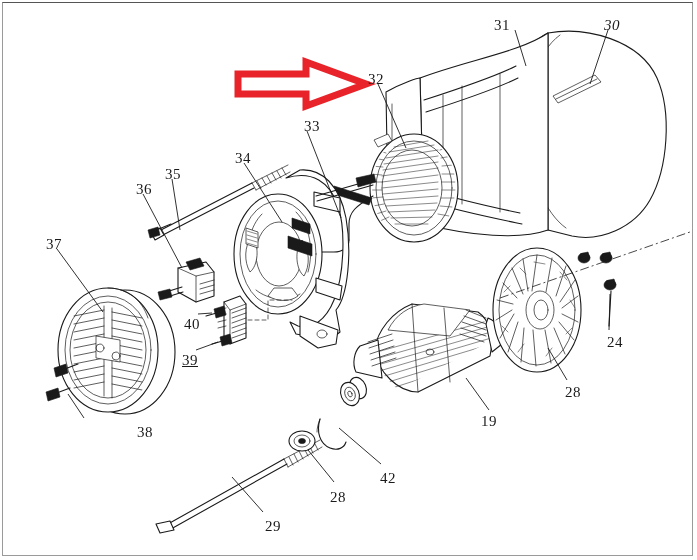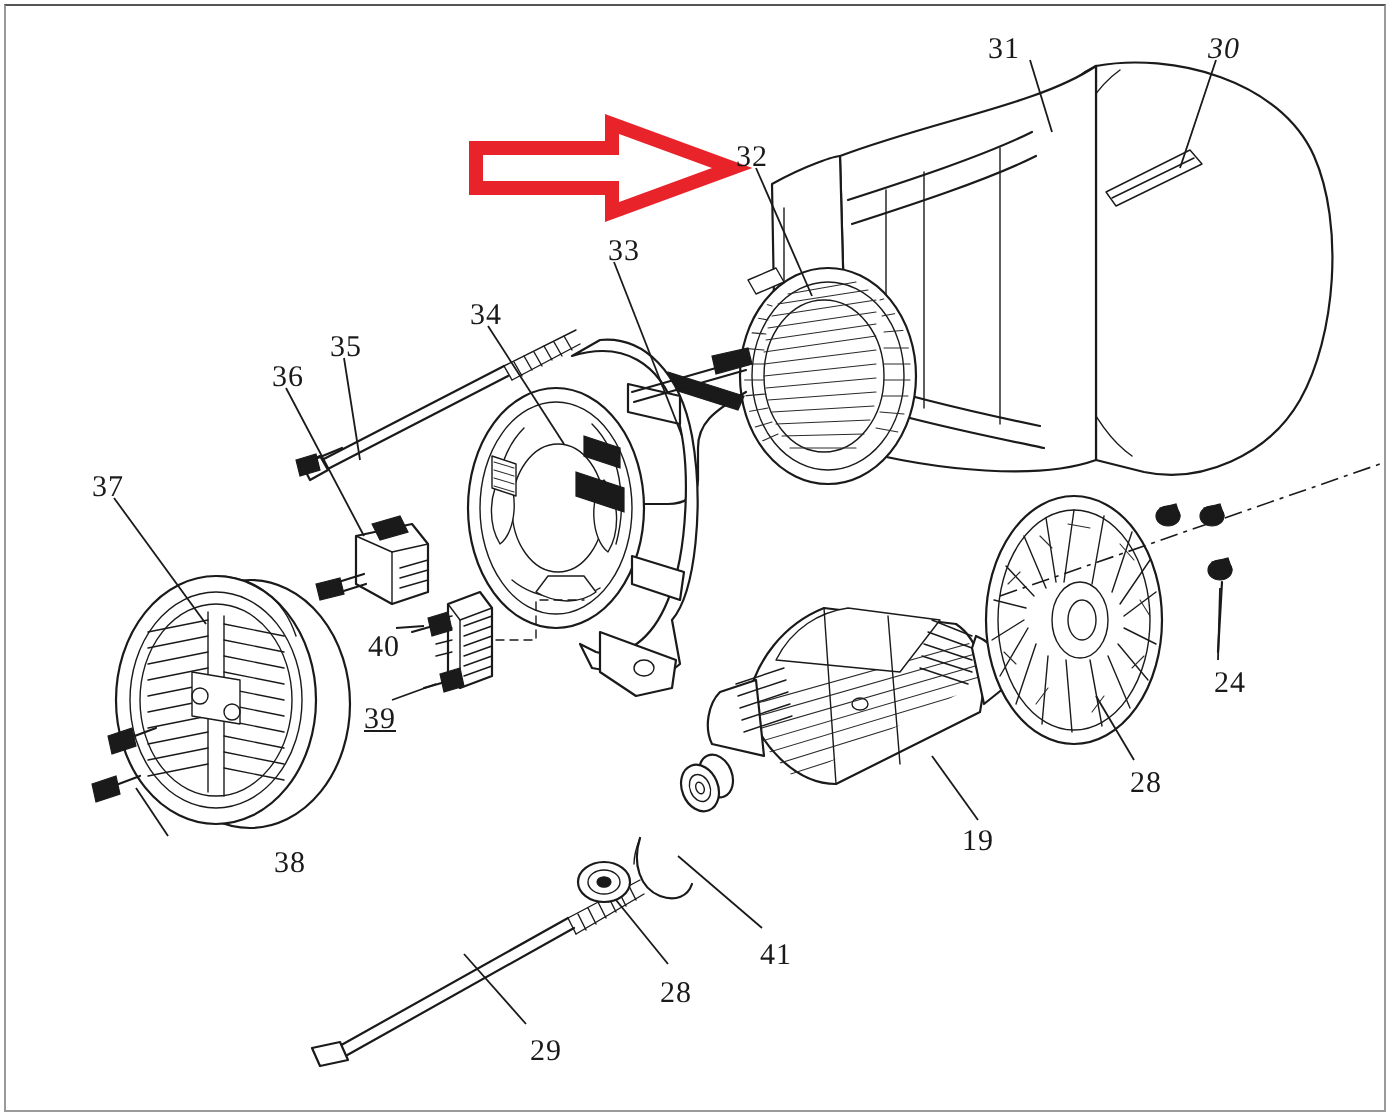--- a/index.html
+++ b/index.html
@@ -467,19 +467,19 @@
     <span class="lbl" style="left:235px;top:151px;">34</span>
     <span class="lbl" style="left:165px;top:167px;">35</span>
     <span class="lbl" style="left:136px;top:182px;text-align:center;">36</span>
     <span class="lbl" style="left:46px;top:237px;text-align:right;">37</span>
     <span class="lbl" style="left:97px;top:425px;margin-left:40px;">38</span>
     <span class="lbl" style="left:182px;top:353px;text-decoration:underline;">39</span>
     <span class="lbl" style="left:184px;top:317px;">40</span>
     <span class="lbl" style="left:607px;top:335px;text-align:right;">24</span>
     <span class="lbl" style="left:565px;top:385px;">28</span>
     <span class="lbl" style="left:481px;top:414px;">19</span>
-    <span class="lbl" style="left:380px;top:471px;">41</span>
+    <span class="lbl" style="left:380px;top:471px;">42</span>
     <span class="lbl" style="left:330px;top:490px;">28</span>
     <span class="lbl" style="left:265px;top:519px;">29</span>
   </div>
 
   <div id="frame"></div>
 </div>
 
 </body></html>

